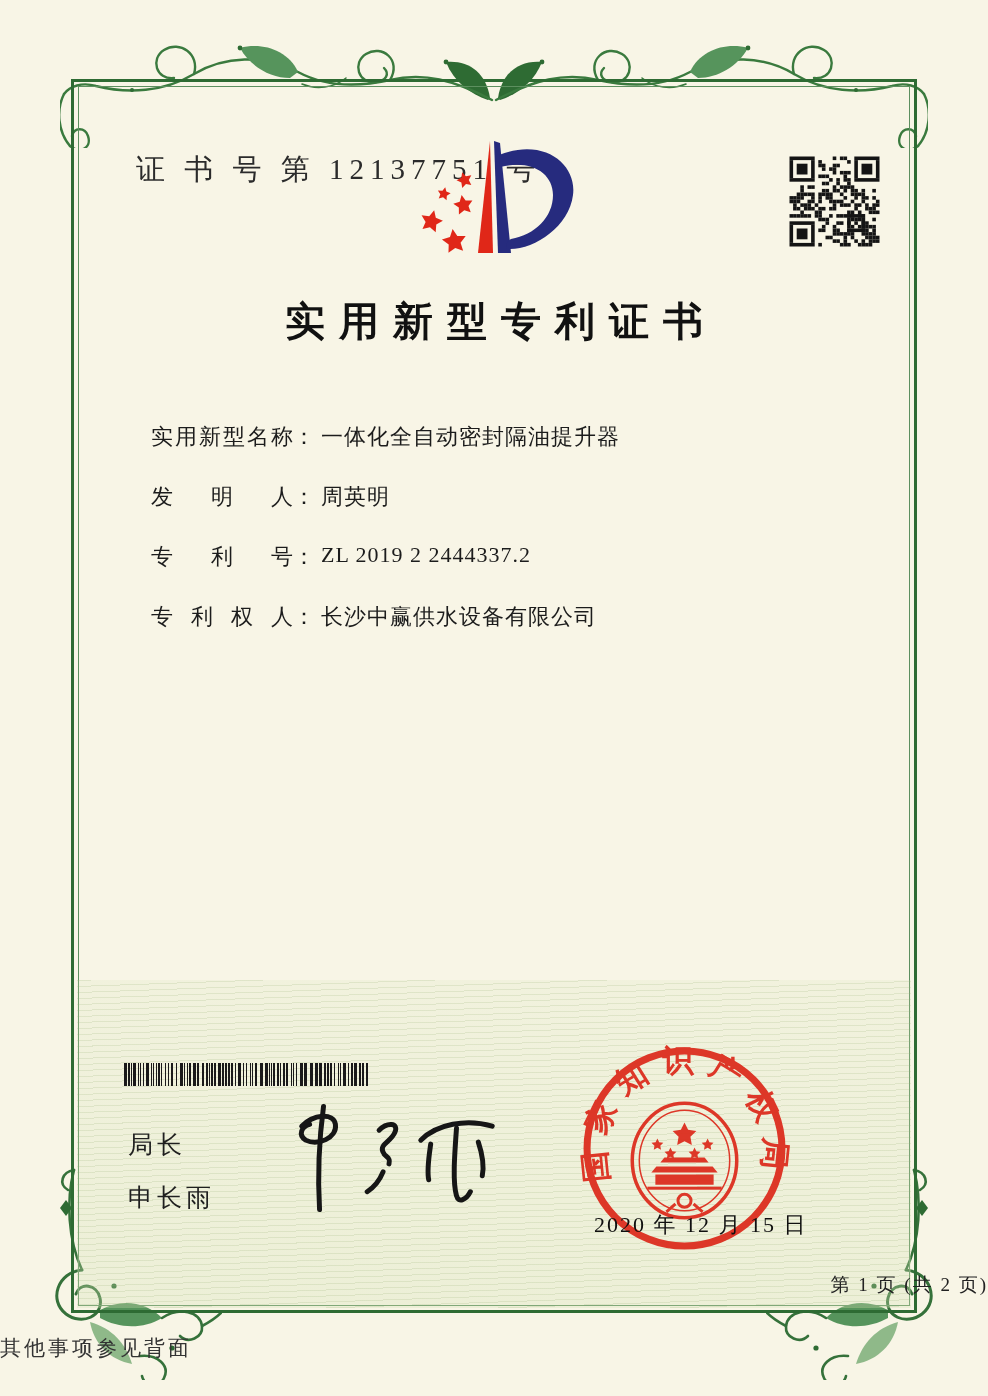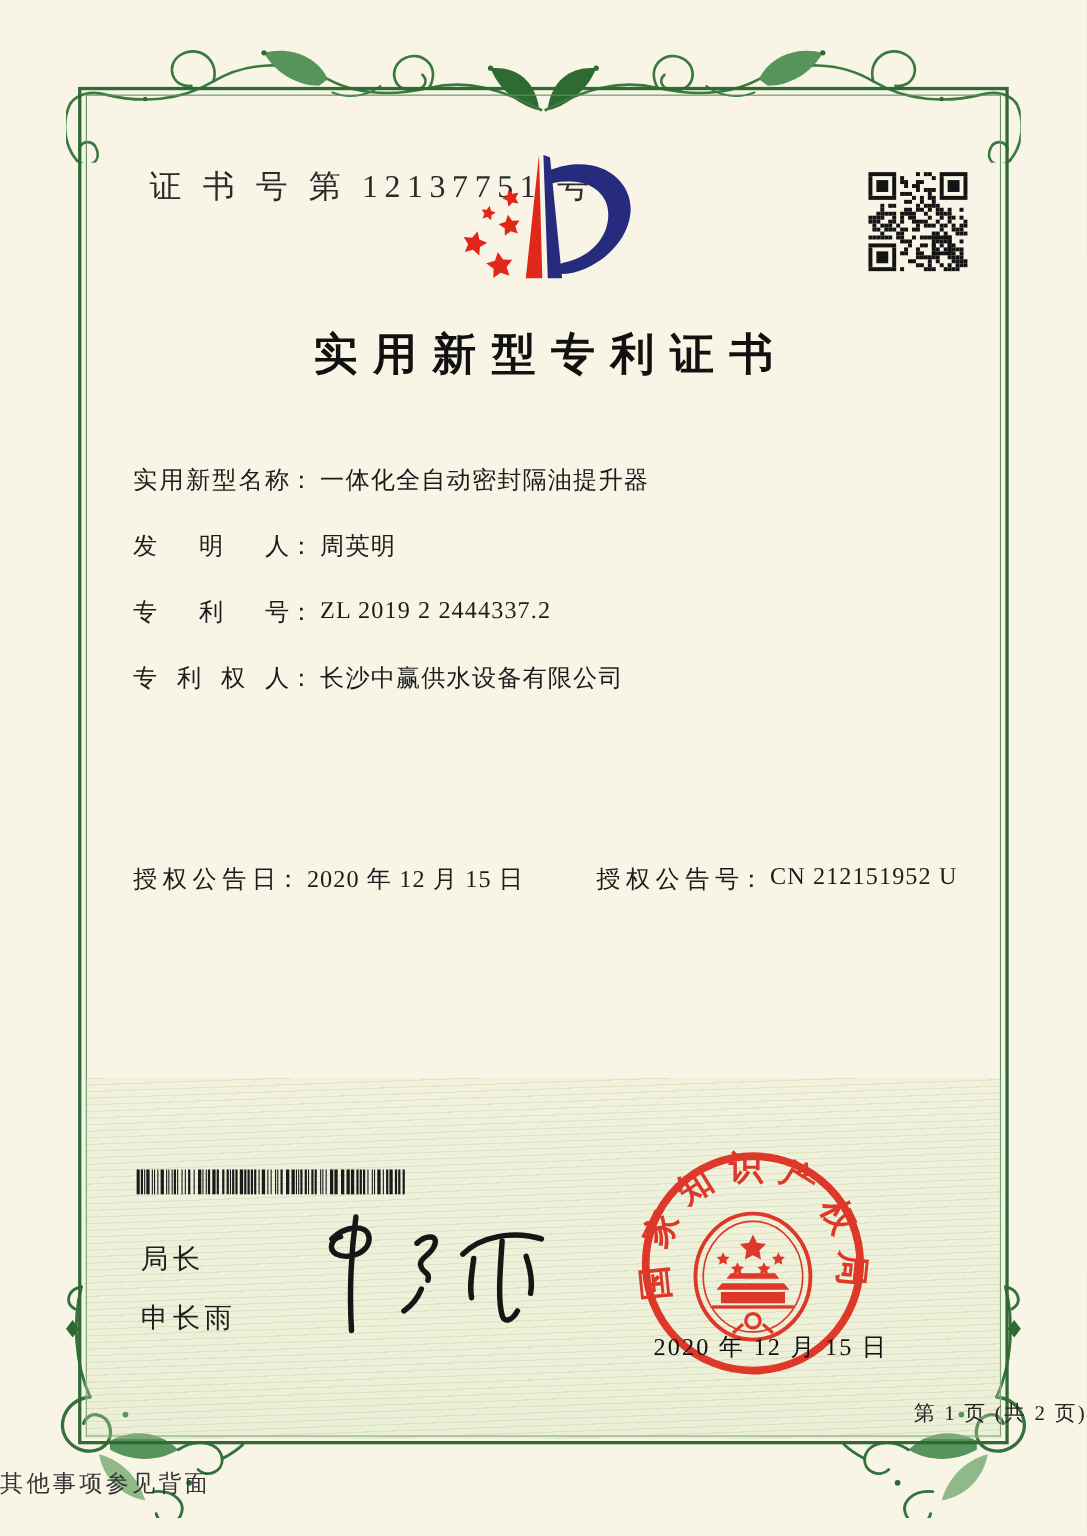--- a/index.html
+++ b/index.html
@@ -37,21 +37,21 @@
     font-size:29px;color:#2b2b2b;letter-spacing:6px;margin-left:28px;
   }
   .logo{position:absolute;left:405px;top:131px;width:170px;height:138px;}
   .qr{position:absolute;left:788px;top:155px;width:95px;height:95px;}
   .title{
     position:absolute;left:0;top:294px;width:100%;
     text-align:center;font-size:40px;font-weight:700;color:#111;
     letter-spacing:14px;text-indent:14px;
   }
   .fields{position:absolute;left:121px;top:422px;width:780px;}
-  .field-row{height:60px;font-size:22px;color:var(--ink);white-space:nowrap;}
+  .field-row{height:60px;font-size:22px;color:var(--ink);white-space:nowrap;margin-left:30px;}
   .f-label{
     display:inline-block;width:142px;
     text-align:justify;text-align-last:justify;
     vertical-align:top;
   }
   .f-colon{display:inline-block;vertical-align:top;}
   .f-value{display:inline-block;margin-left:6px;vertical-align:top;letter-spacing:1px;}
   .grant-row{position:absolute;left:121px;top:784px;width:800px;font-size:22px;color:var(--ink);white-space:nowrap;}
   .grant-pair{display:inline-block;}
   .grant-pair.second{margin-left:60px;}
@@ -388,28 +388,20 @@
       <span class="f-label">发明人</span><span class="f-colon">：</span><span class="f-value">周英明</span>
     </div>
     <div class="field-row">
       <span class="f-label">专利号</span><span class="f-colon">：</span><span class="f-value">ZL 2019 2 2444337.2</span>
     </div>
     <div class="field-row">
       <span class="f-label">专利权人</span><span class="f-colon">：</span><span class="f-value">长沙中赢供水设备有限公司</span>
     </div>
   </div>
 
-  <div class="grant-row">
-    <span class="grant-pair">
-      <span class="f-label">授权公告日</span><span class="f-colon">：</span><span class="f-value">2020 年 12 月 15 日</span>
-    </span>
-    <span class="grant-pair second">
-      <span class="f-label">授权公告号</span><span class="f-colon">：</span><span class="f-value">CN 212151952 U</span>
-    </span>
-  </div>
 
 
   <svg class="barcode" viewBox="0 0 248 23" preserveAspectRatio="none" id="barcode-svg">
       <rect x="0" y="0" width="3" height="23" fill="#1a1a1a"></rect>
       <rect x="4" y="0" width="2" height="23" fill="#1a1a1a"></rect>
       <rect x="7" y="0" width="1" height="23" fill="#1a1a1a"></rect>
       <rect x="9" y="0" width="3" height="23" fill="#1a1a1a"></rect>
       <rect x="14" y="0" width="1" height="23" fill="#1a1a1a"></rect>
       <rect x="16" y="0" width="1" height="23" fill="#1a1a1a"></rect>
       <rect x="19" y="0" width="1" height="23" fill="#1a1a1a"></rect>

